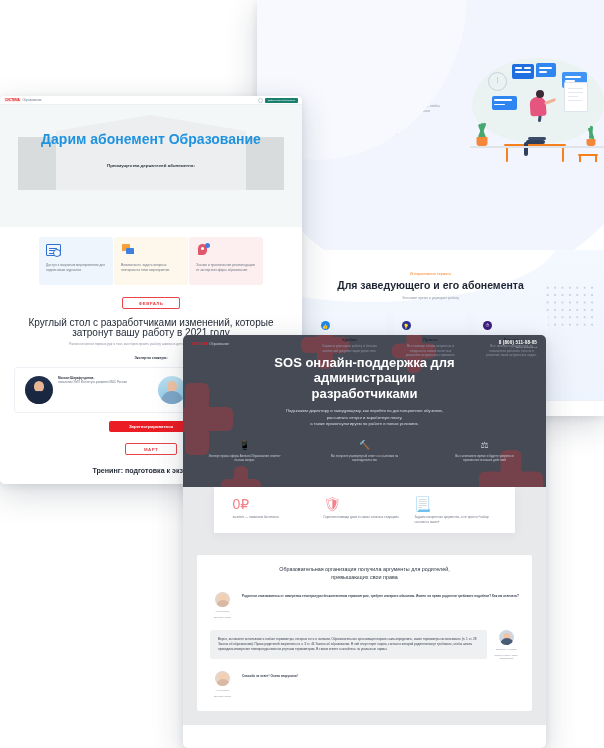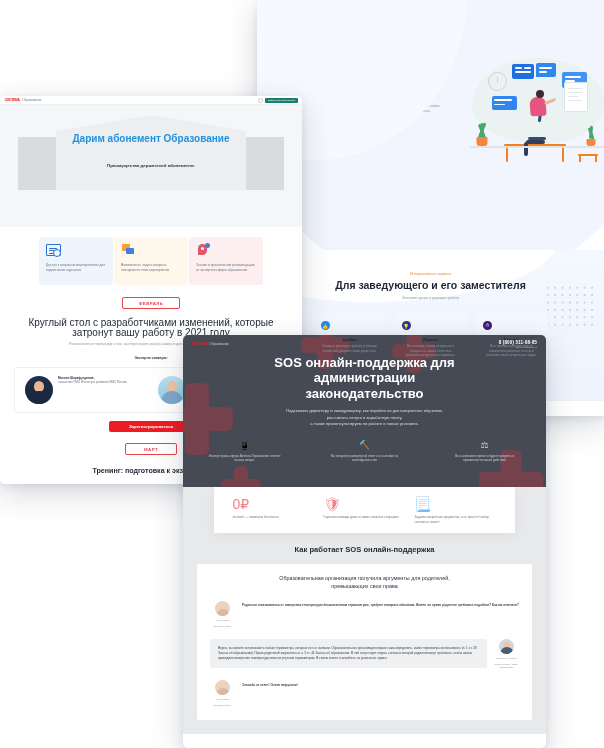--- a/index.html
+++ b/index.html
@@ -96,21 +96,21 @@
   .ab-pill{background:#1b7f6f;color:#fff;font-size:2.4px;padding:1px 3px;border-radius:1px;}
   .ab-body{background:#fff;height:380px;position:relative;overflow:hidden;}
 
   .ab-hero{position:relative;height:122px;background:#f4f7f8;}
   .ab-env{position:absolute;left:18px;top:10px;width:266px;height:75px;}
   .ab-env .flapL{position:absolute;left:0;top:22px;width:38px;height:53px;background:#d8dcdc;}
   .ab-env .flapR{position:absolute;right:0;top:22px;width:38px;height:53px;background:#d8dcdc;}
   .ab-env .sheet{position:absolute;left:38px;top:0;width:190px;height:75px;background:#eceeef;
      clip-path:polygon(0 16px,50% 0,100% 16px,100% 100%,0 100%);}
   .ab-hero-txt{position:absolute;left:0;right:0;top:27px;text-align:center;}
-  .ab-h1{font-size:10px;line-height:14px;font-weight:700;color:#1f93e0;}
+  .ab-h1{font-size:14px;line-height:14px;font-weight:700;color:#1f93e0;}
   .ab-h2{font-size:4.4px;font-weight:700;color:#2c3340;margin-top:17px;}
   .ab-cards{display:flex;gap:1px;justify-content:center;margin-top:10px;}
   .ab-card{width:74px;height:48px;border-radius:3px;padding:7px 7px;box-sizing:border-box;}
   .ab-card .cl{font-size:3.3px;line-height:5.2px;color:#6e7684;margin-top:7px;}
   .ab-ic{width:14px;height:12px;position:relative;}
   .ab-month{margin:12px auto 0;width:56px;height:10px;border:1px solid #e8444a;border-radius:2px;
             display:flex;align-items:center;justify-content:center;color:#e8444a;font-size:4.4px;font-weight:700;letter-spacing:.4px;}
   .ab-secttl{text-align:center;font-size:10px;line-height:9.5px;font-weight:400;color:#1f2733;margin-top:9px;padding:0 16px;}
   .ab-sectsub{text-align:center;font-size:3.4px;line-height:5px;color:#8d94a3;margin-top:5px;padding:0 34px;}
   .ab-explabel{text-align:center;font-size:3.4px;font-weight:700;color:#2c3340;margin-top:9px;}
@@ -254,21 +254,21 @@
             <div class="b kg-stool3"></div>
           <div class="kg-ground"></div>
         </div>
       </div>
     </div>
 
     <div class="kg-band">
       <div class="kg-dots"></div>
       <div class="kg-band-inner">
         <div class="kg-band-eyebrow">Интерактивные сервисы</div>
-        <div class="kg-band-title">Для заведующего и его заместителя</div>
+        <div class="kg-band-title">Для заведующего и его абонемента</div>
         <div class="kg-band-sub">Экономит время и упрощает работу</div>
         <div class="kg-cards">
           <div class="kg-card">
             <span class="ghost">👍</span>
             <div class="kg-ic" style="background:#1e86e8">👍</div>
             <div class="kg-ch">Удобно</div>
             <div class="kg-ct">Сервисы упрощают работу и больше хлопотной документации упростить.</div>
           </div>
           <div class="kg-card">
             <span class="ghost">?</span>
@@ -416,21 +416,21 @@
         </div>
         <div class="sos-phone">
           <div class="num">8 (800) 511-08-05</div>
           <div class="note">звонок бесплатный</div>
         </div>
       </div>
 
       <div class="sos-h1">
         <div>SOS онлайн-поддержка для</div>
         <div>администрации</div>
-        <div>законодательство</div>
+        <div>разработчиками</div>
       </div>
 
       <div class="sos-sub">
         <div>Подскажем директору и заведующему, как перейти на дистанционное обучение,</div>
         <div>рассчитать отпуск и заработную плату,</div>
         <div>а также проконсультируем по работе в новых условиях.</div>
       </div>
 
       <div class="sos-feats">
         <div class="sos-feat">
@@ -461,21 +461,20 @@
             <div class="sos-wt">Гарантия помощи даже в самых сложных ситуациях</div>
           </div>
           <div class="sos-w">
             <div class="sos-wic">📃</div>
             <div class="sos-wt">Задаем конкретные аргументы, а не просто «набор ссылок на закон»</div>
           </div>
         </div>
       </div>
 
       <div class="sos-grey">
-        <div class="sos-gh">Как работает SOS онлайн-поддержка</div>
 
         <div class="sos-panel">
           <div class="sos-ph">
             <div>Образовательная организация получила аргументы для родителей,</div>
             <div>превышающих свои права</div>
           </div>
 
           <div class="msg">
             <div class="who">
               <div class="av w1">

